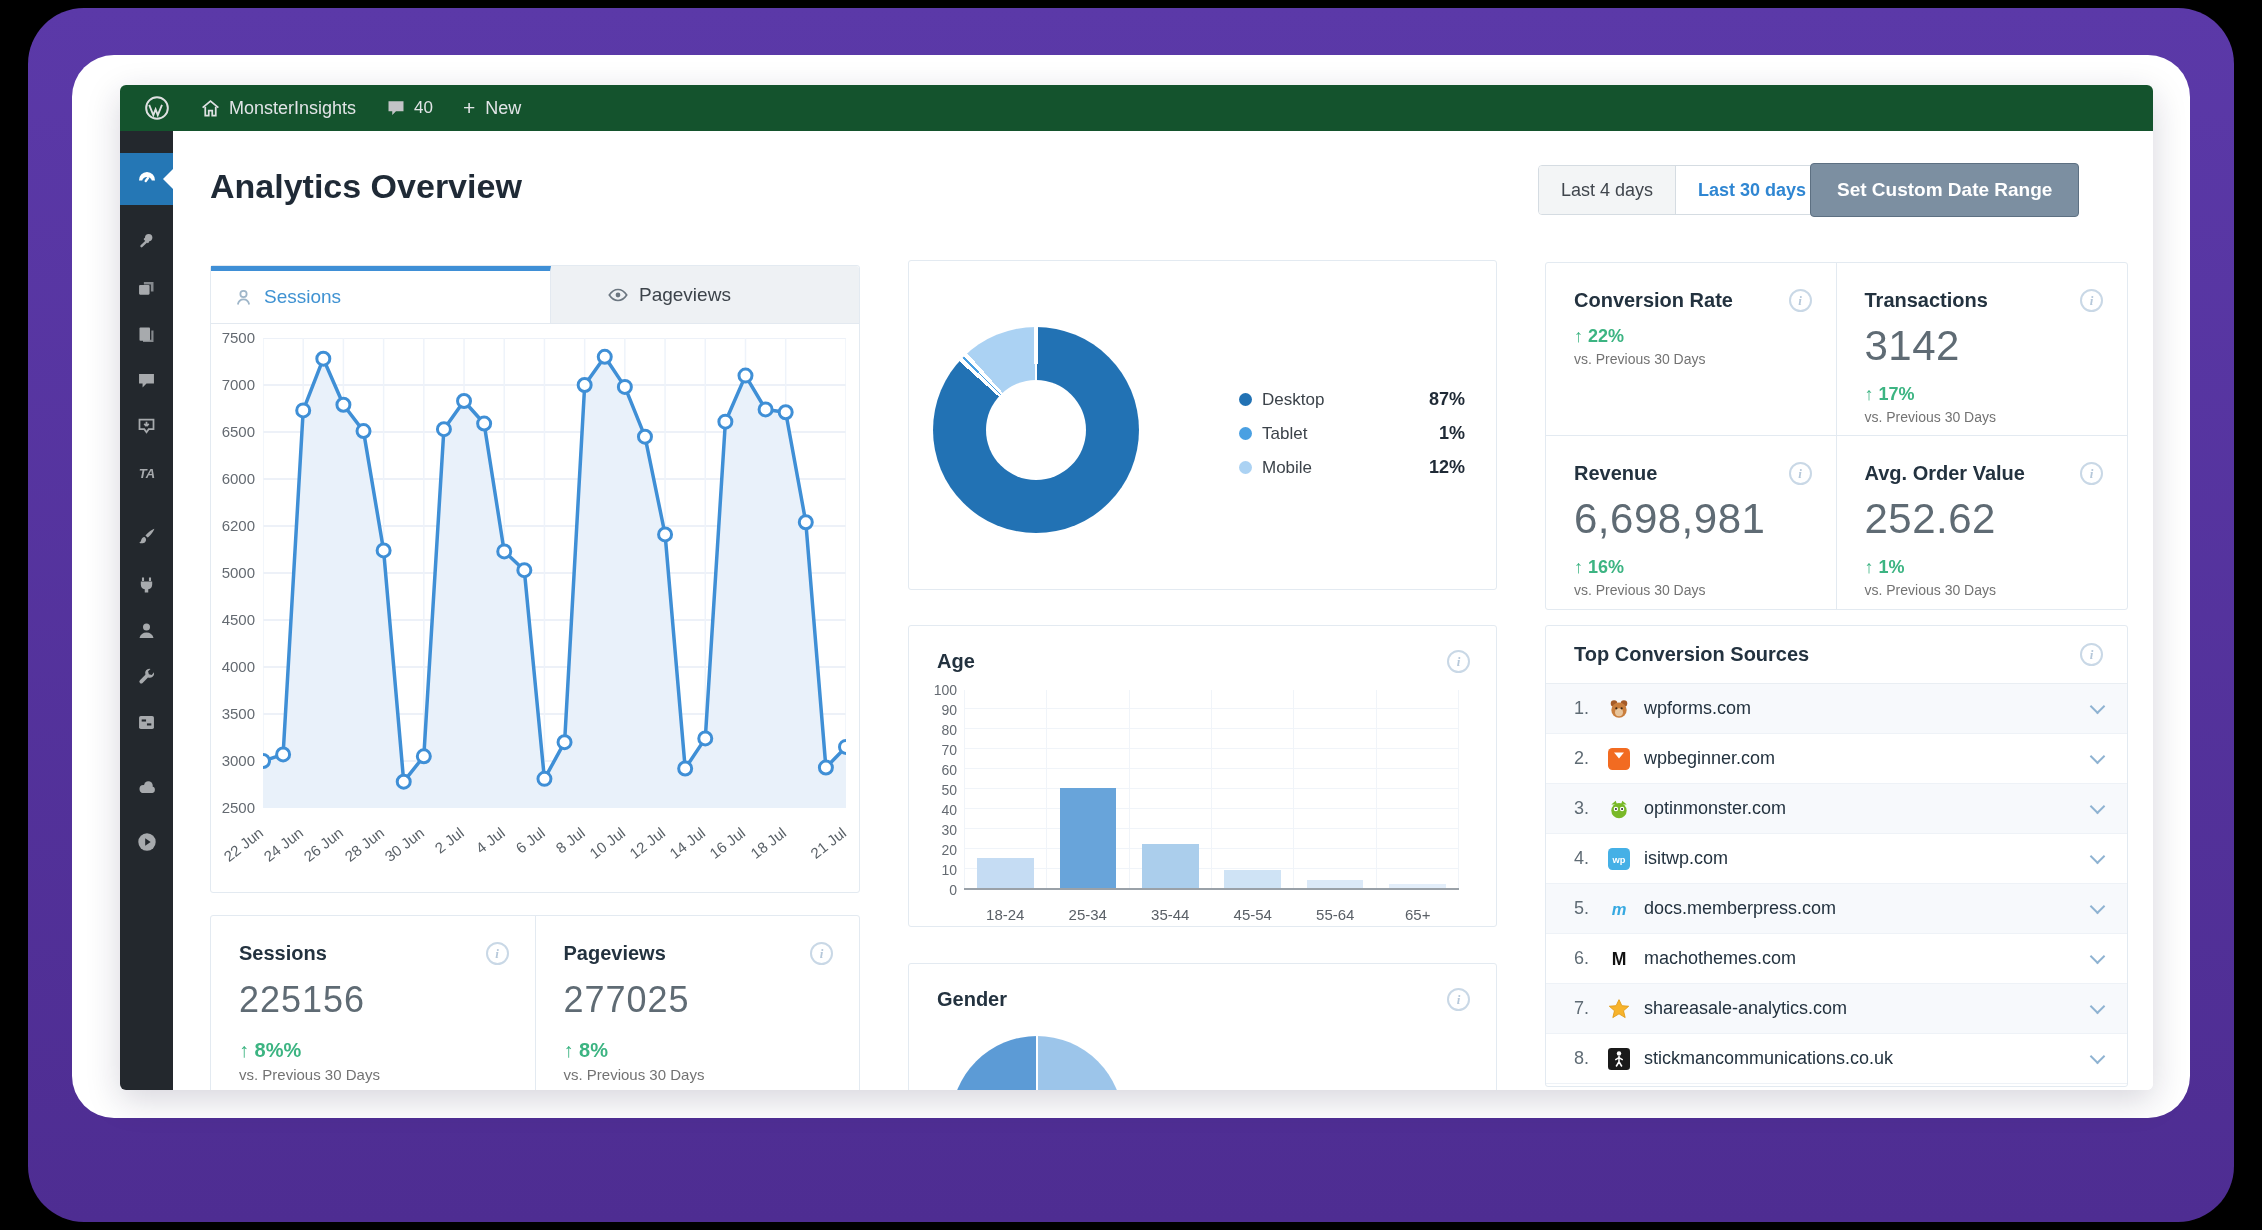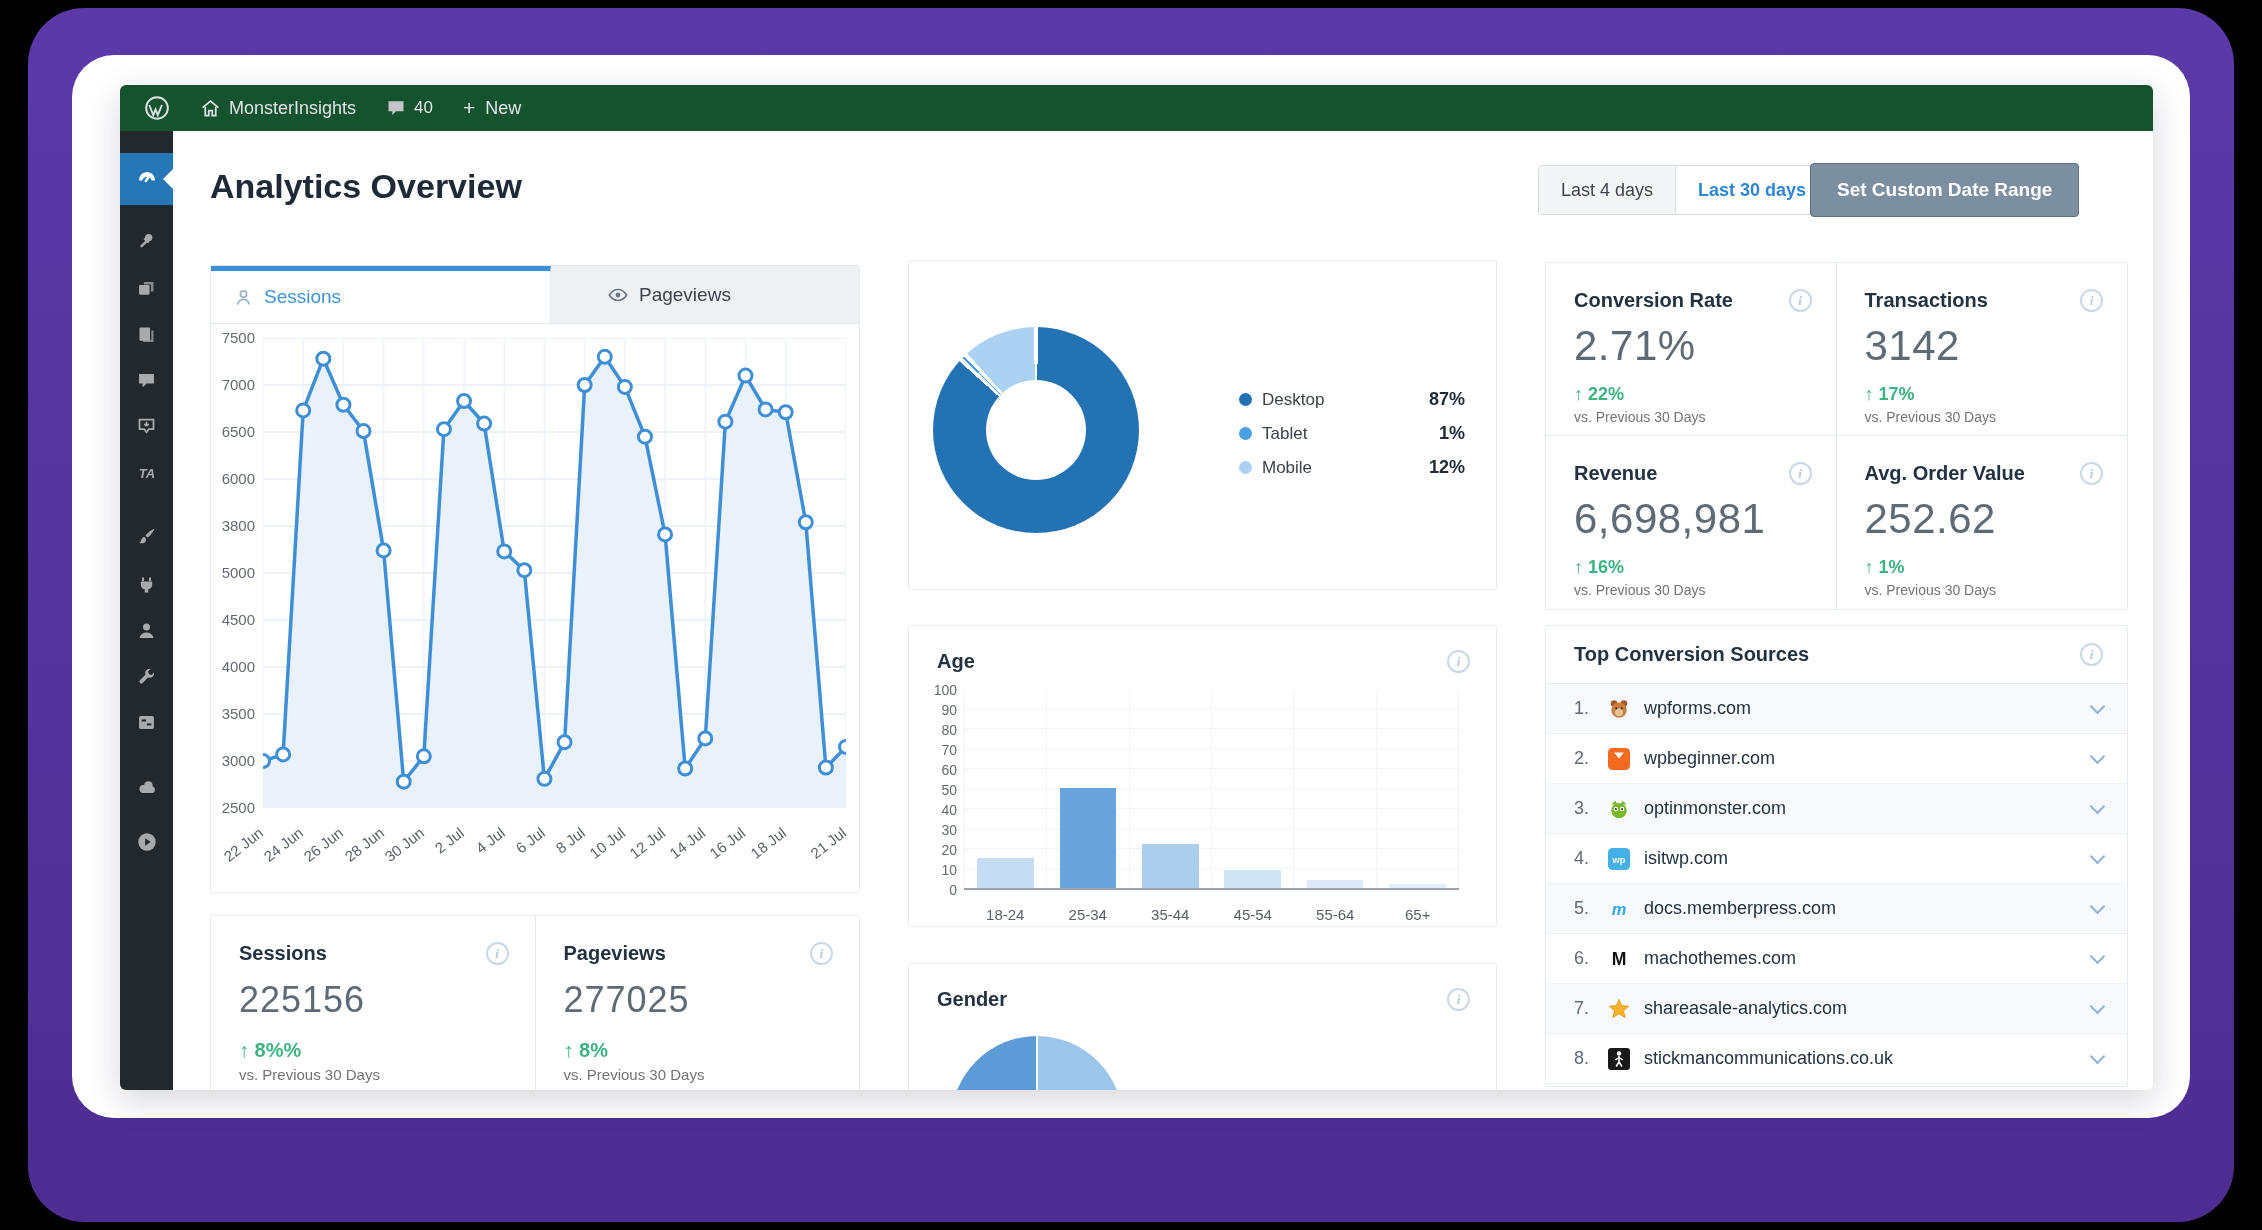--- a/index.html
+++ b/index.html
@@ -300,21 +300,21 @@
               <circle cx="562.8965517241379" cy="429.58000000000004" r="6.5" fill="#fff" stroke="#3f8fd6" stroke-width="3"></circle>
               <circle cx="583" cy="408.9" r="6.5" fill="#fff" stroke="#3f8fd6" stroke-width="3"></circle>
             </svg>
           <div id="line-ylabels">
               <span class="ytick" style="top: 475px;">2500</span>
               <span class="ytick" style="top: 428px;">3000</span>
               <span class="ytick" style="top: 381px;">3500</span>
               <span class="ytick" style="top: 334px;">4000</span>
               <span class="ytick" style="top: 287px;">4500</span>
               <span class="ytick" style="top: 240px;">5000</span>
-              <span class="ytick" style="top: 193px;">3800</span>
+              <span class="ytick" style="top: 193px;">6200</span>
               <span class="ytick" style="top: 146px;">6000</span>
               <span class="ytick" style="top: 99px;">6500</span>
               <span class="ytick" style="top: 52px;">7000</span>
               <span class="ytick" style="top: 5px;">7500</span>
             </div>
           <div id="line-xlabels">
               <span class="xtick" style="right: 598px;">22 Jun</span>
               <span class="xtick" style="right: 557.793px;">24 Jun</span>
               <span class="xtick" style="right: 517.586px;">26 Jun</span>
               <span class="xtick" style="right: 477.379px;">28 Jun</span>
@@ -430,21 +430,20 @@
         </div>
         <div id="gender-pie" style="background: conic-gradient(rgb(255, 255, 255) 0deg, rgb(255, 255, 255) 0.9deg, rgb(156, 197, 234) 0.9deg, rgb(156, 197, 234) 179.1deg, rgb(255, 255, 255) 179.1deg, rgb(255, 255, 255) 180.9deg, rgb(92, 155, 214) 180.9deg, rgb(92, 155, 214) 359.1deg, rgb(255, 255, 255) 359.1deg, rgb(255, 255, 255) 360deg);"></div>
       </div>
 
       <div class="card stats-grid">
           <div class="cell">
             <div class="stat-head">
               <span class="stat-label">Conversion Rate</span>
               <span class="info"></span>
             </div>
-      <div class="stat-value">2.71%</div>
       <div class="stat-change">↑ 22%</div>
       <div class="stat-vs">vs. Previous 30 Days</div>
           </div>
           <div class="cell">
             <div class="stat-head">
               <span class="stat-label">Transactions</span>
               <span class="info"></span>
             </div>
       <div class="stat-value">3142</div>
       <div class="stat-change">↑ 17%</div>

